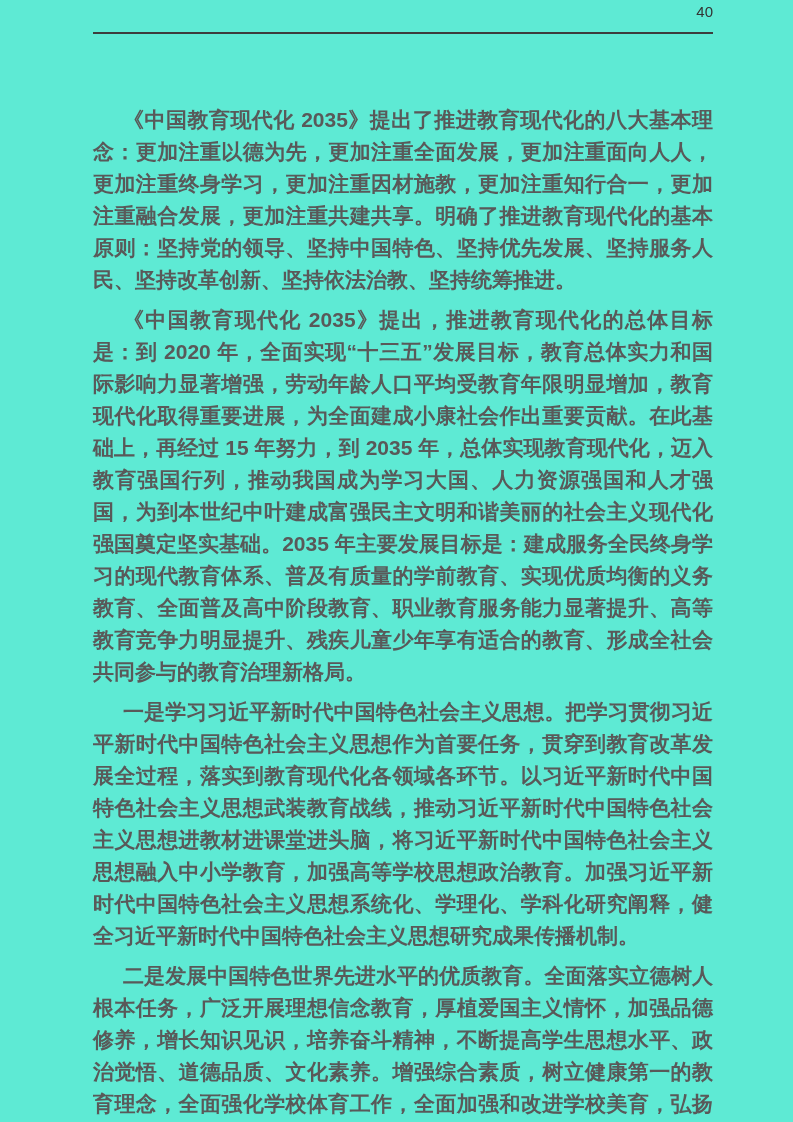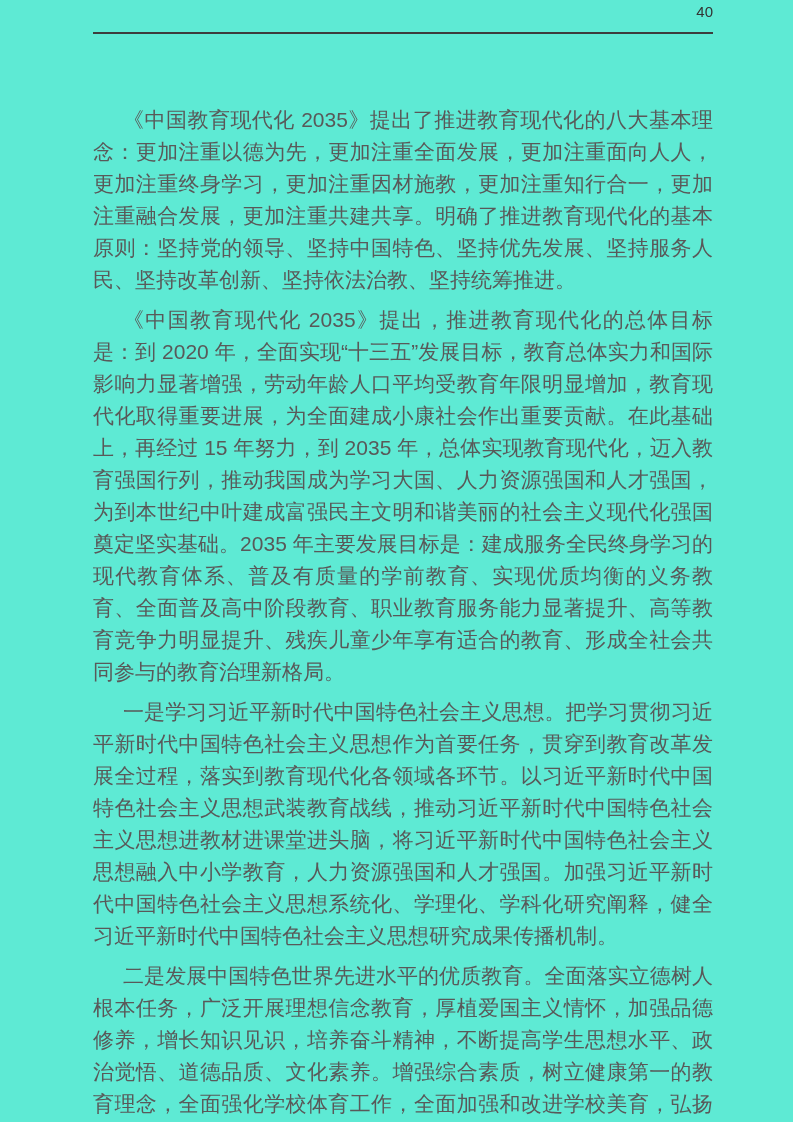--- a/index.html
+++ b/index.html
@@ -34,29 +34,30 @@
     margin-top: 70px;
   }
   .para {
     margin: 0 0 8px 0;
     font-size: 21px;
     line-height: 32px;
     color: #595959;
     text-align: justify;
     text-indent: 30px;
     letter-spacing: 0;
+    font-weight: bold;
   }
 </style>
 </head>
 <body>
 
 <div class="page">
   <div class="page-header">
     <span class="page-number">40</span>
   </div>
   <div class="header-rule"></div>
   <div class="content">
     <p class="para">《中国教育现代化 2035》提出了推进教育现代化的八大基本理念：更加注重以德为先，更加注重全面发展，更加注重面向人人，更加注重终身学习，更加注重因材施教，更加注重知行合一，更加注重融合发展，更加注重共建共享。明确了推进教育现代化的基本原则：坚持党的领导、坚持中国特色、坚持优先发展、坚持服务人民、坚持改革创新、坚持依法治教、坚持统筹推进。</p>
     <p class="para">《中国教育现代化 2035》提出，推进教育现代化的总体目标是：到 2020 年，全面实现“十三五”发展目标，教育总体实力和国际影响力显著增强，劳动年龄人口平均受教育年限明显增加，教育现代化取得重要进展，为全面建成小康社会作出重要贡献。在此基础上，再经过 15 年努力，到 2035 年，总体实现教育现代化，迈入教育强国行列，推动我国成为学习大国、人力资源强国和人才强国，为到本世纪中叶建成富强民主文明和谐美丽的社会主义现代化强国奠定坚实基础。2035 年主要发展目标是：建成服务全民终身学习的现代教育体系、普及有质量的学前教育、实现优质均衡的义务教育、全面普及高中阶段教育、职业教育服务能力显著提升、高等教育竞争力明显提升、残疾儿童少年享有适合的教育、形成全社会共同参与的教育治理新格局。</p>
-    <p class="para">一是学习习近平新时代中国特色社会主义思想。把学习贯彻习近平新时代中国特色社会主义思想作为首要任务，贯穿到教育改革发展全过程，落实到教育现代化各领域各环节。以习近平新时代中国特色社会主义思想武装教育战线，推动习近平新时代中国特色社会主义思想进教材进课堂进头脑，将习近平新时代中国特色社会主义思想融入中小学教育，人力资源强国和人才强国。加强习近平新时代中国特色社会主义思想系统化、学理化、学科化研究阐释，健全习近平新时代中国特色社会主义思想研究成果传播机制。</p>
+    <p class="para">一是学习习近平新时代中国特色社会主义思想。把学习贯彻习近平新时代中国特色社会主义思想作为首要任务，贯穿到教育改革发展全过程，落实到教育现代化各领域各环节。以习近平新时代中国特色社会主义思想武装教育战线，推动习近平新时代中国特色社会主义思想进教材进课堂进头脑，将习近平新时代中国特色社会主义思想融入中小学教育，加强高等学校思想政治教育。加强习近平新时代中国特色社会主义思想系统化、学理化、学科化研究阐释，健全习近平新时代中国特色社会主义思想研究成果传播机制。</p>
     <p class="para">二是发展中国特色世界先进水平的优质教育。全面落实立德树人根本任务，广泛开展理想信念教育，厚植爱国主义情怀，加强品德修养，增长知识见识，培养奋斗精神，不断提高学生思想水平、政治觉悟、道德品质、文化素养。增强综合素质，树立健康第一的教育理念，全面强化学校体育工作，全面加强和改进学校美育，弘扬劳动精神，强化实践动手能力、合作能力、创新能</p>
   </div>
 </div>
 
 </body></html>

